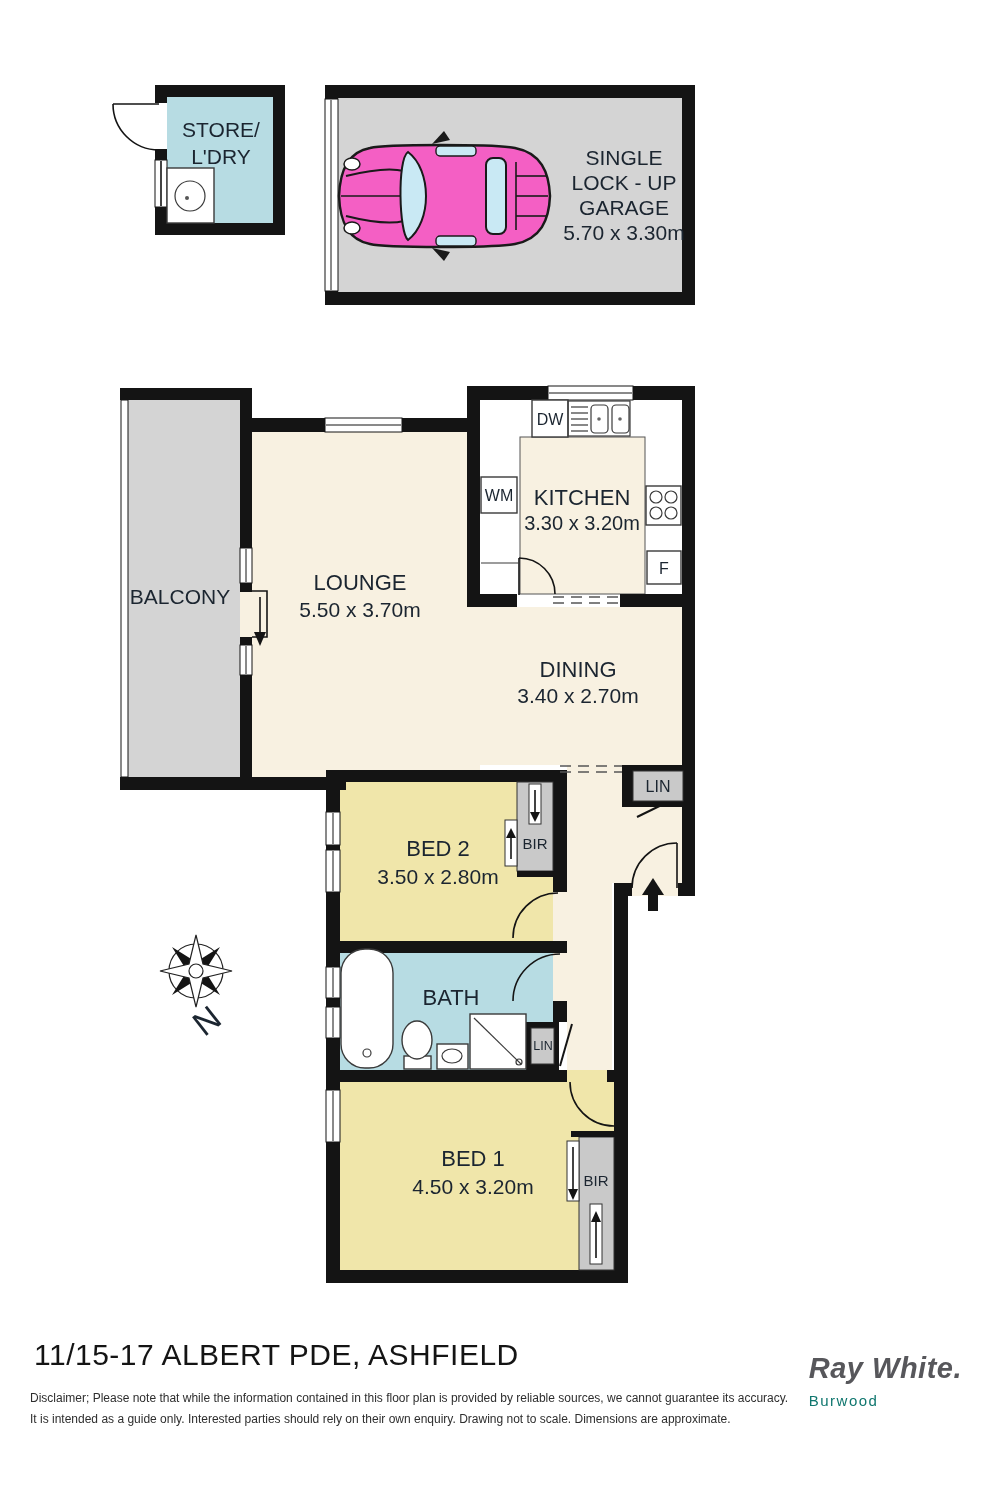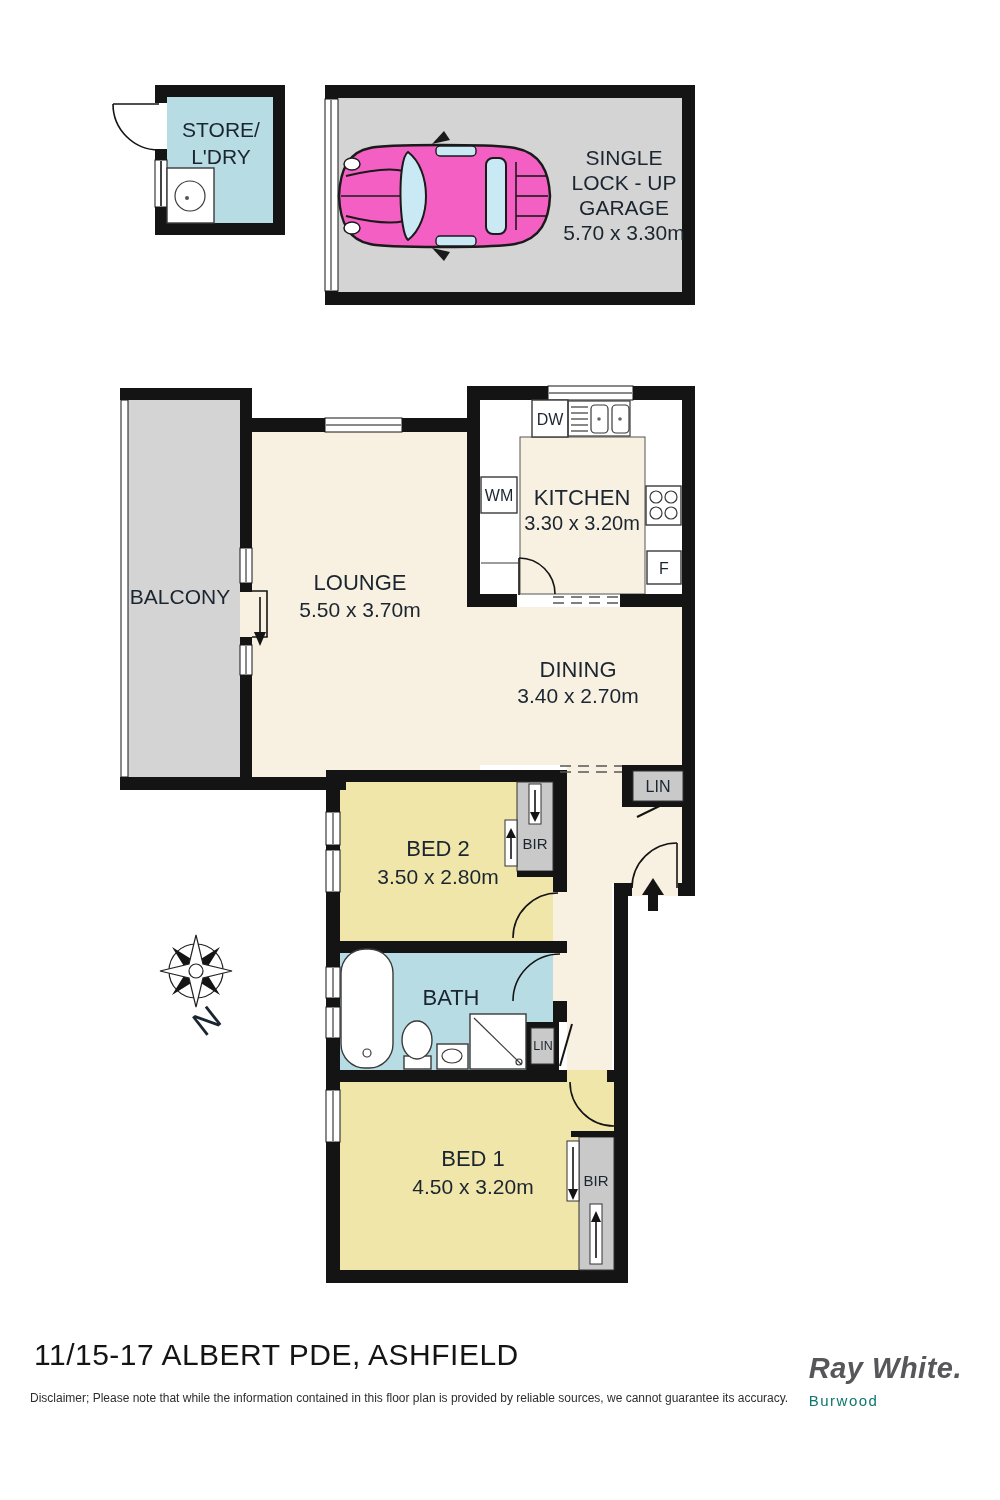--- a/index.html
+++ b/index.html
@@ -284,20 +284,21 @@
     <text class="t22" x="451" y="1005" text-anchor="middle">BATH</text>
     <text class="t22" x="473" y="1166" text-anchor="middle">BED 1</text>
     <text class="t21" x="473" y="1194" text-anchor="middle">4.50 x 3.20m</text>
   </g>
 </svg>
 
   <div class="footer">
     <div class="address">11/15-17 ALBERT PDE, ASHFIELD</div>
     <div class="disclaimer">
       <div>Disclaimer; Please note that while the information contained in this floor plan is provided by reliable sources, we cannot guarantee its accuracy.</div>
+      <div>It is intended as a guide only. Interested parties should rely on their own enquiry. Drawing not to scale.  Dimensions are approximate.</div>
     </div>
     <div class="brand-block">
       <div class="brand">Ray White.</div>
       <div class="office">Burwood</div>
     </div>
   </div>
 
 </div>
 
 </body></html>

